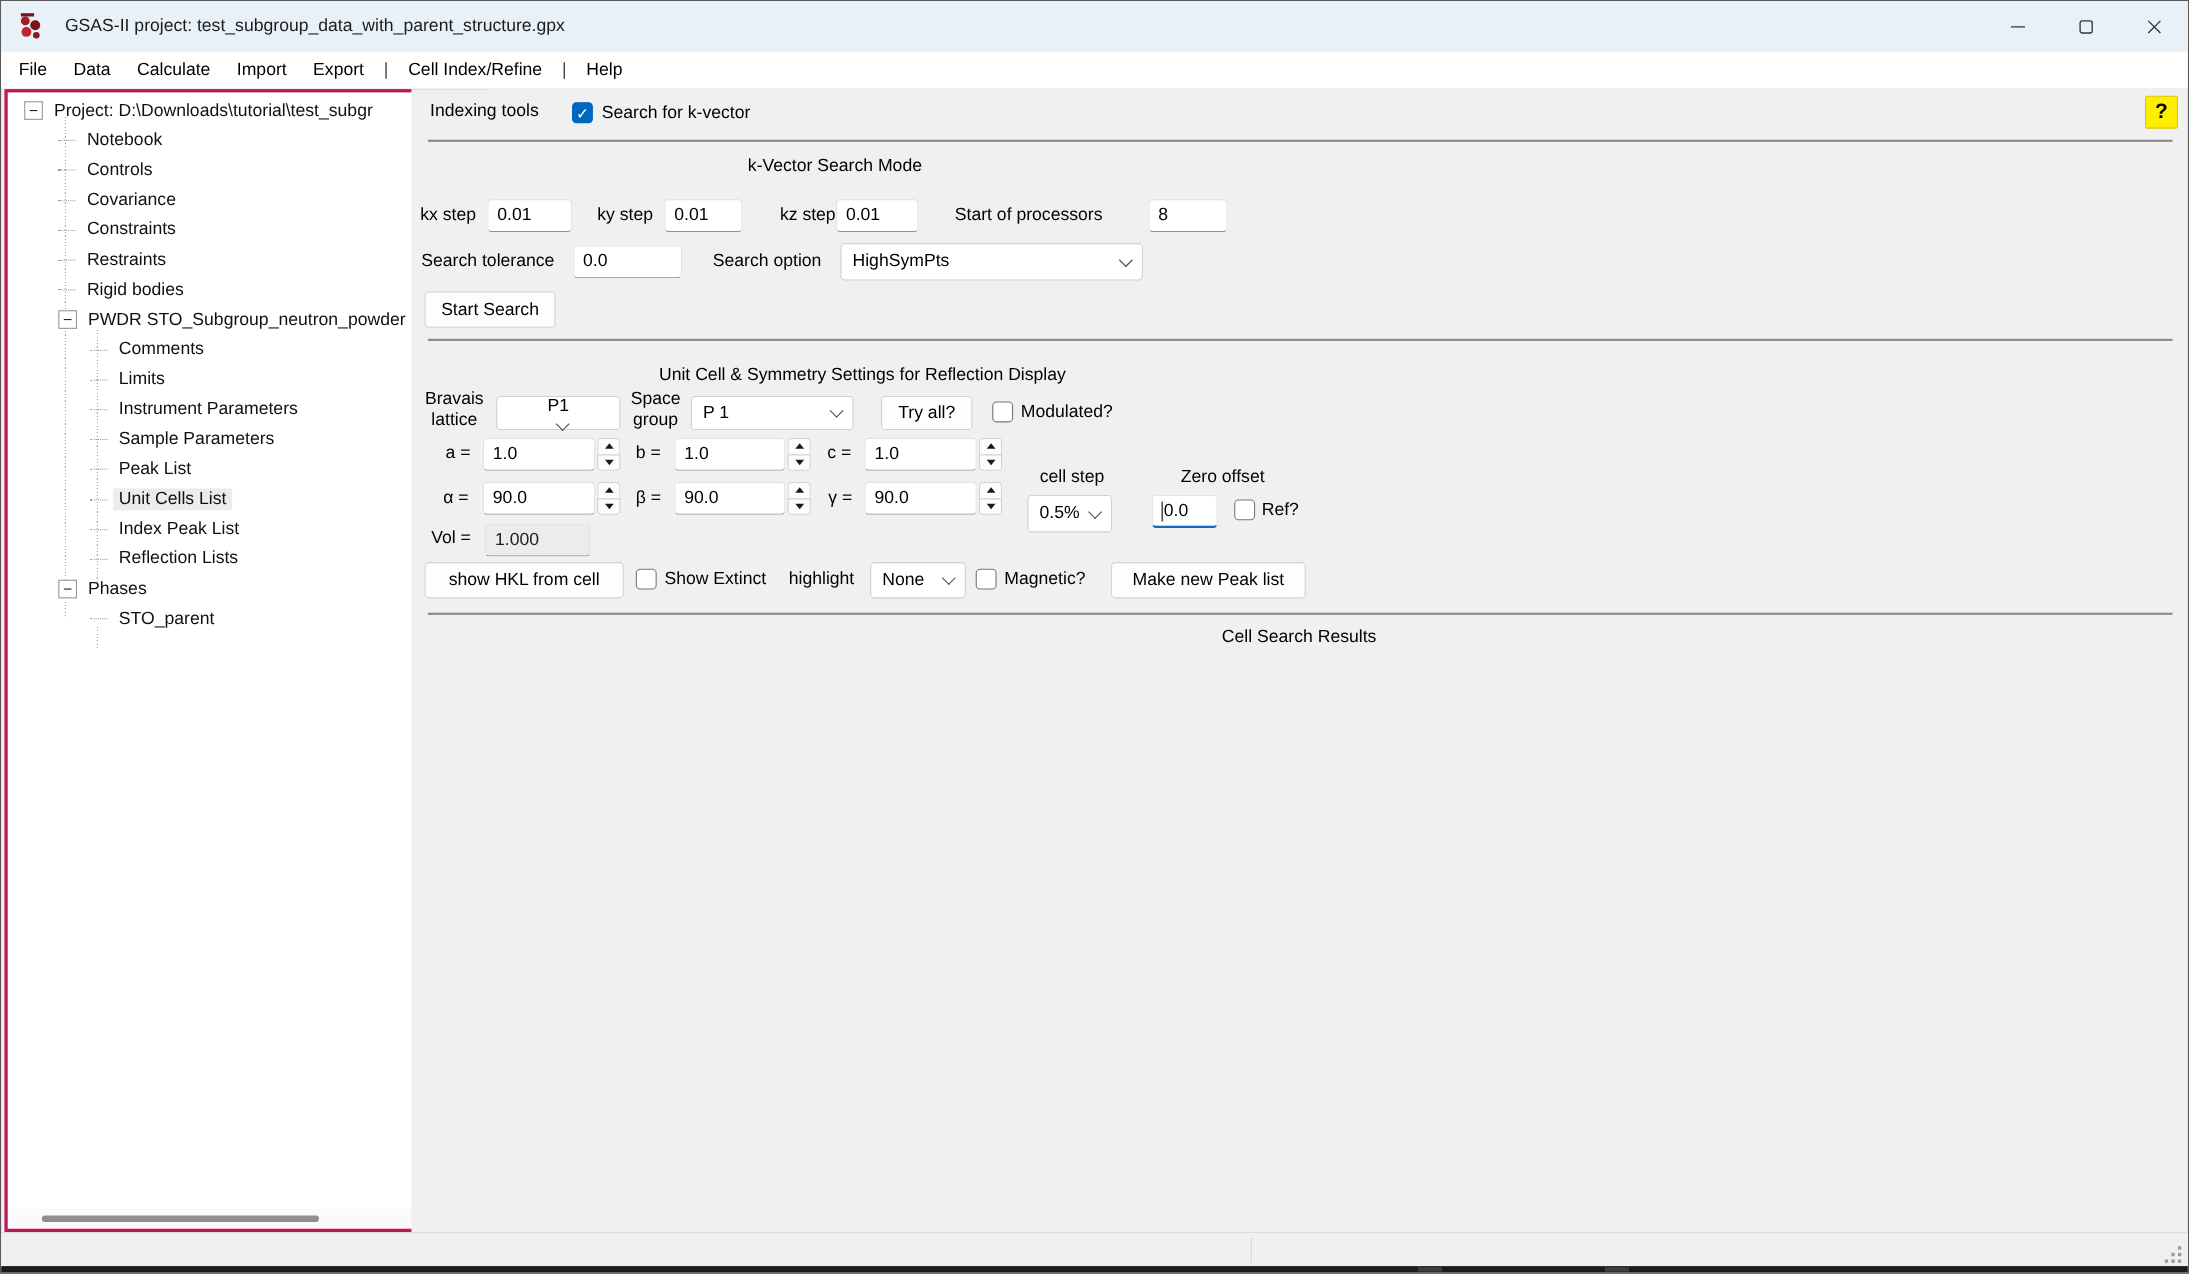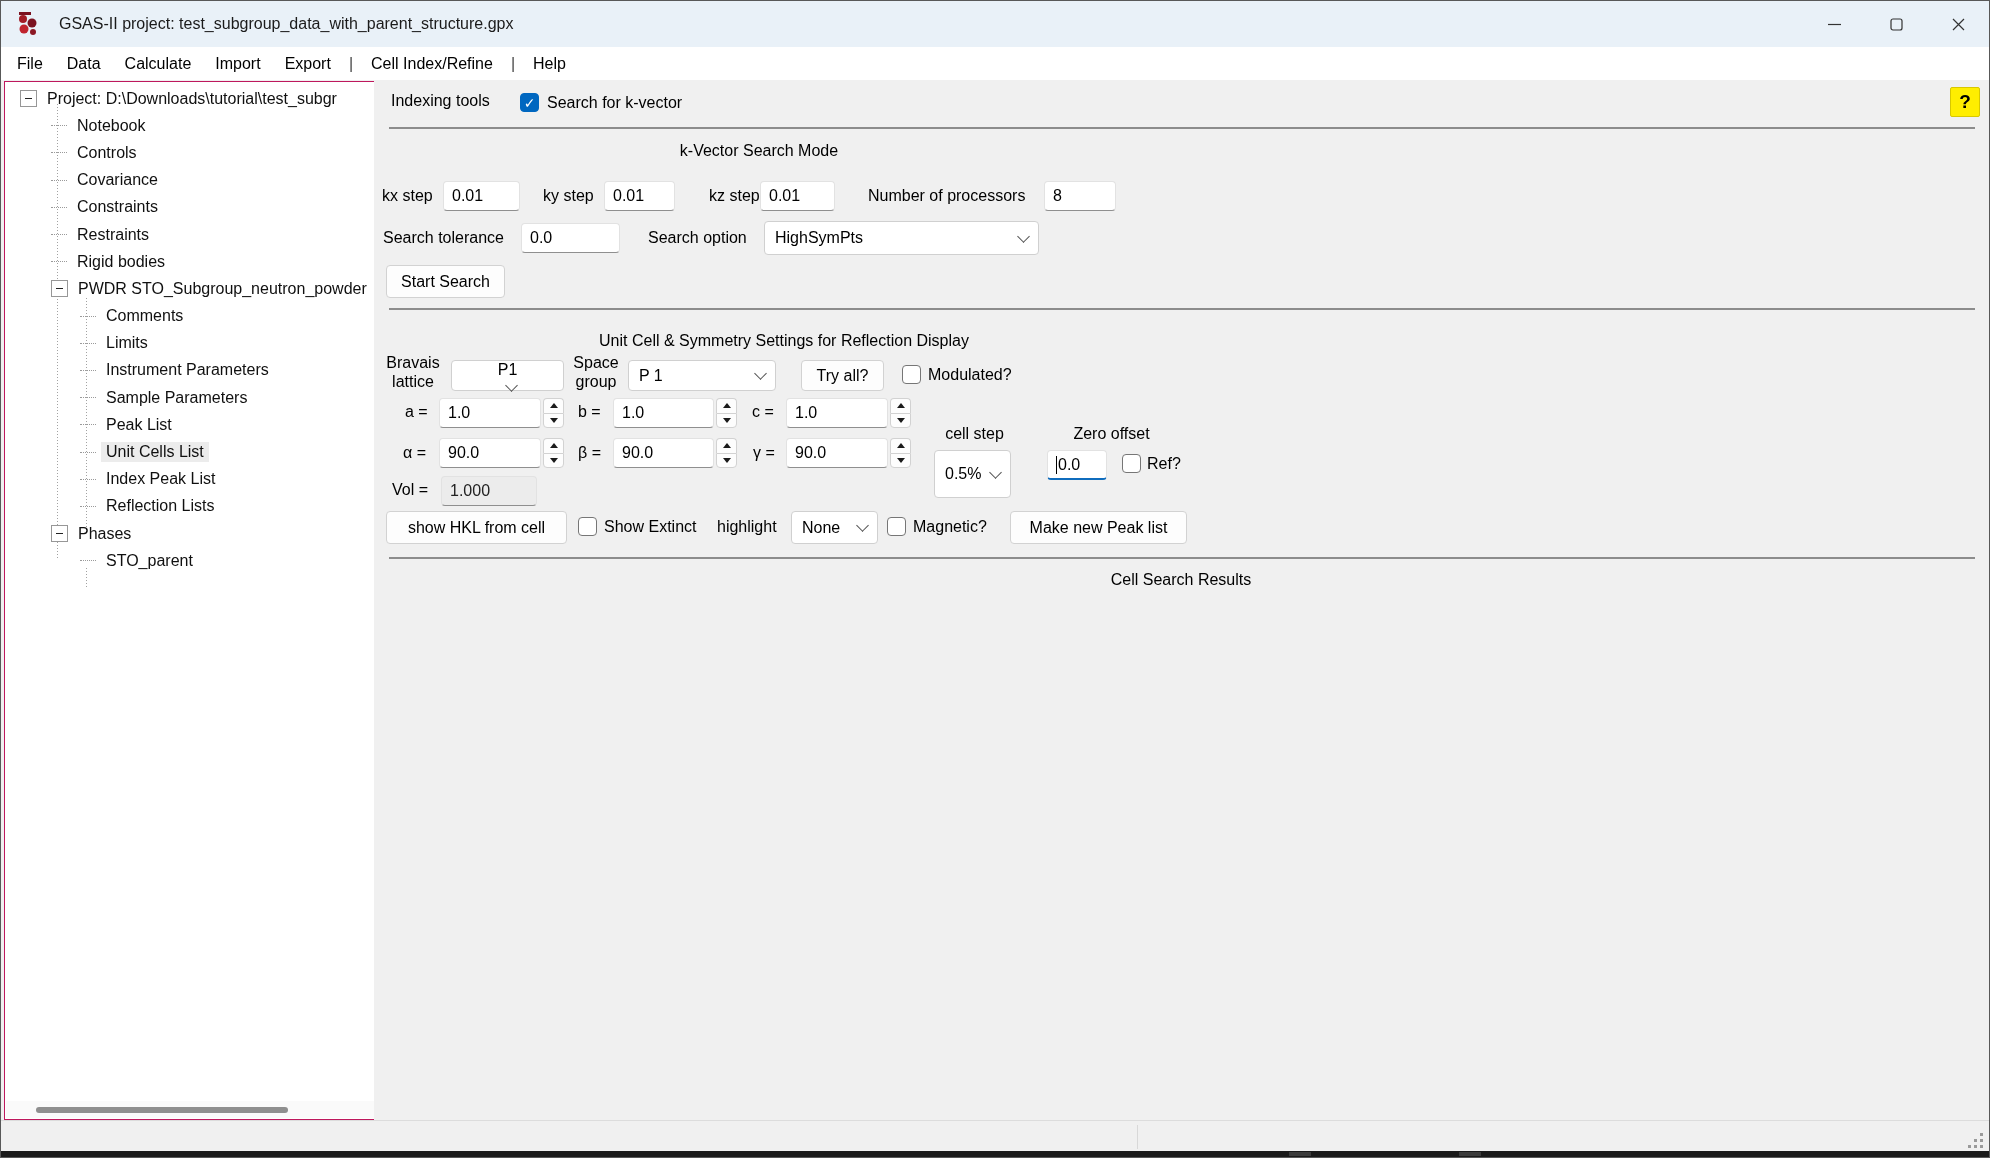--- a/index.html
+++ b/index.html
@@ -16,21 +16,21 @@
   .win-btn { width:62px; height:46px; display:flex; align-items:center; justify-content:center; }
 
   
   .menubar { position:absolute; left:0; top:46px; right:0; height:33px; background:#ffffff;
              display:flex; align-items:center; padding-left:4px; }
   .mitem { padding:0 12px; font-size:16px; color:#000; }
   .mitem.msep { color:#444; padding:0 6px; }
 
   
   .tree-panel { position:absolute; left:3px; top:80px; width:440px; height:1039px;
-                background:#ffffff; border:1px solid #be185d; }
+                background:#ffffff; border:3px solid #be185d; }
   .tree-rows { position:absolute; left:2px; top:3px; right:2px; bottom:20px; overflow:hidden; }
   .trow { height:27.2px; display:flex; align-items:center; white-space:nowrap; }
   .trow.lvl0 { padding-left:13px; }
   .trow.lvl1 { padding-left:44px; }
   .trow.lvl2 { padding-left:73px; }
   .texp { display:none; width:17px; height:17px; border:1px solid #979797; background:#fff;
           align-items:center; justify-content:center; flex:none; }
   .texp::after { content:""; width:7px; height:1px; background:#222; }
   .trow.has-exp .texp { display:flex; }
   .tstub { width:16px; border-top:1px dotted #9a9a9a; flex:none; }
@@ -261,21 +261,21 @@
         <span>0.01</span>
       </div>
     <span class="lab" style="left:169px; top:106px;">ky step</span>
     <div class="tin" style="left:230px; top:100px; width:71px;">
         <span>0.01</span>
       </div>
     <span class="lab" style="left:335px; top:106px;">kz step</span>
     <div class="tin" style="left:386px; top:100px; width:75px;">
         <span>0.01</span>
       </div>
-    <span class="lab" style="left:494px; top:106px;">Number of processors</span>
+    <span class="lab" style="left:494px; top:106px;">Start of processors</span>
     <div class="tin" style="left:670px; top:100px; width:72px;">
         <span>8</span>
       </div>
 
     <span class="lab" style="left:9px; top:148px;">Search tolerance</span>
     <div class="tin" style="left:147px; top:142px; width:99px;">
         <span>0.0</span>
       </div>
     <span class="lab" style="left:274px; top:148px;">Search option</span>
     <div class="dd" style="left:390px; top:140px; width:275px; height:34px;">
@@ -379,21 +379,21 @@
       </div>
     <div class="spin" style="left:516px; top:357px;">
         <div>
           <span class="tri-up"></span>
         </div>
         <div>
           <span class="tri-dn"></span>
         </div>
       </div>
 
-    <div class="dd" style="left:560px; top:369px; width:77px; height:48px;">
+    <div class="dd" style="left:560px; top:369px; width:77px; height:34px;">
       <span>0.5%</span>
       <span class="chev"></span>
     </div>
     <div class="tin focused" style="left:673px; top:369px; width:60px;">
         <span class="caret"></span>
         <span>0.0</span>
       </div>
     <span class="cb" style="left:748px; top:373px;"></span>
     <span class="lab" style="left:773px; top:374px;">Ref?</span>
 

